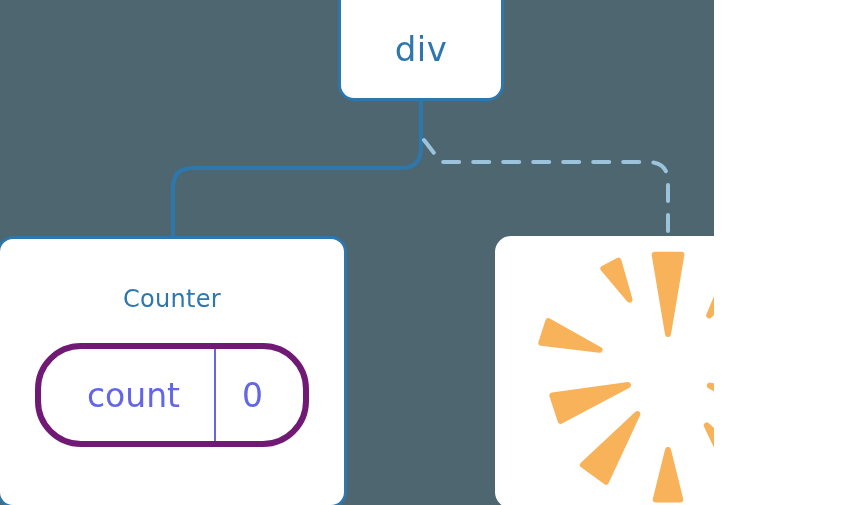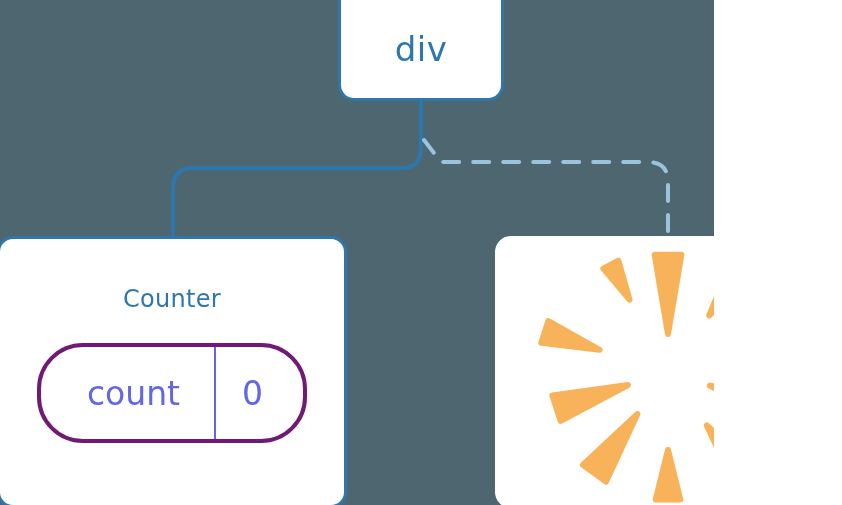--- a/index.html
+++ b/index.html
@@ -78,21 +78,21 @@
     line-height: 1;
     letter-spacing: 0.3px;
   }
 
   
   .state-pill {
     margin-top: 32px;
     display: flex;
     align-items: stretch;
     height: 92px;
-    border: 4px solid #701a75;
+    border: 6px solid #701a75;
     border-radius: 46px;
     background: #ffffff;
     overflow: hidden;
   }
   .pill-key {
     display: flex;
     align-items: center;
     justify-content: center;
     padding: 0 34px 0 46px;
     font-size: 33px;

